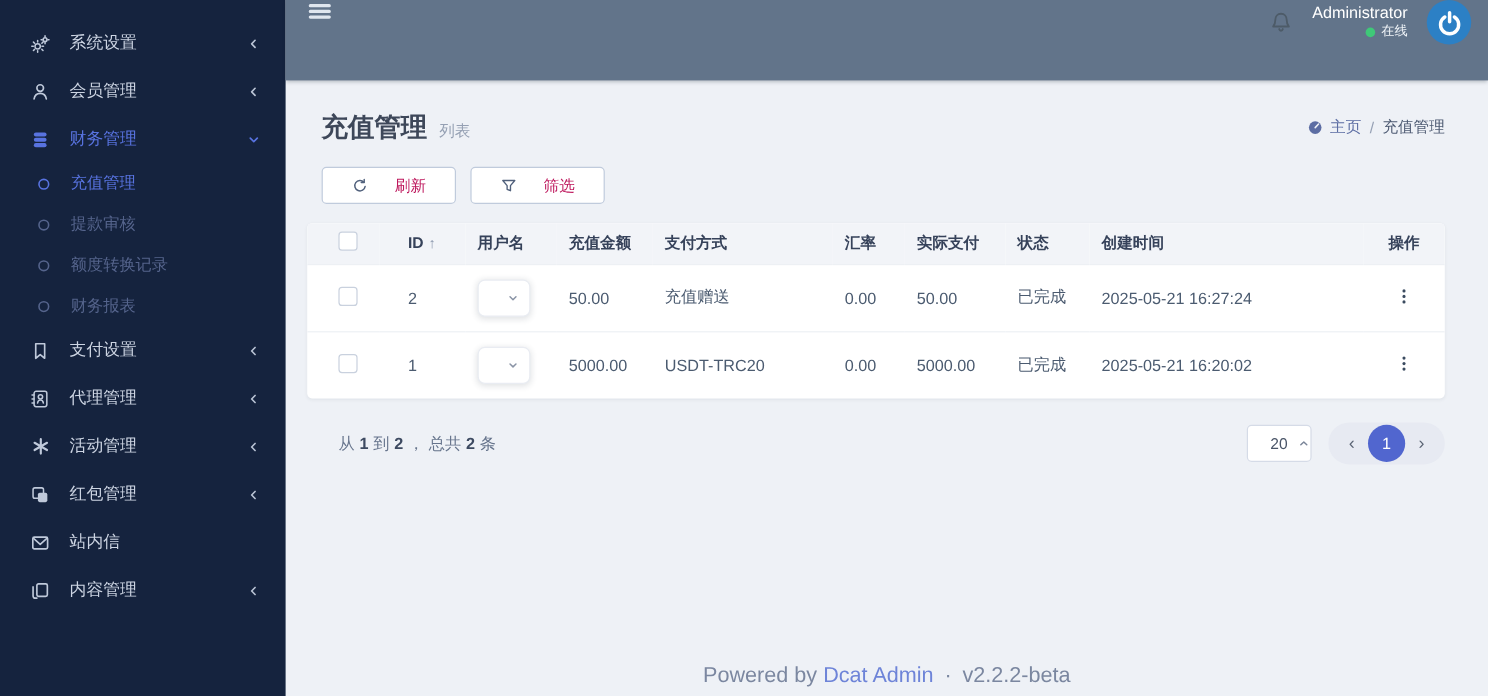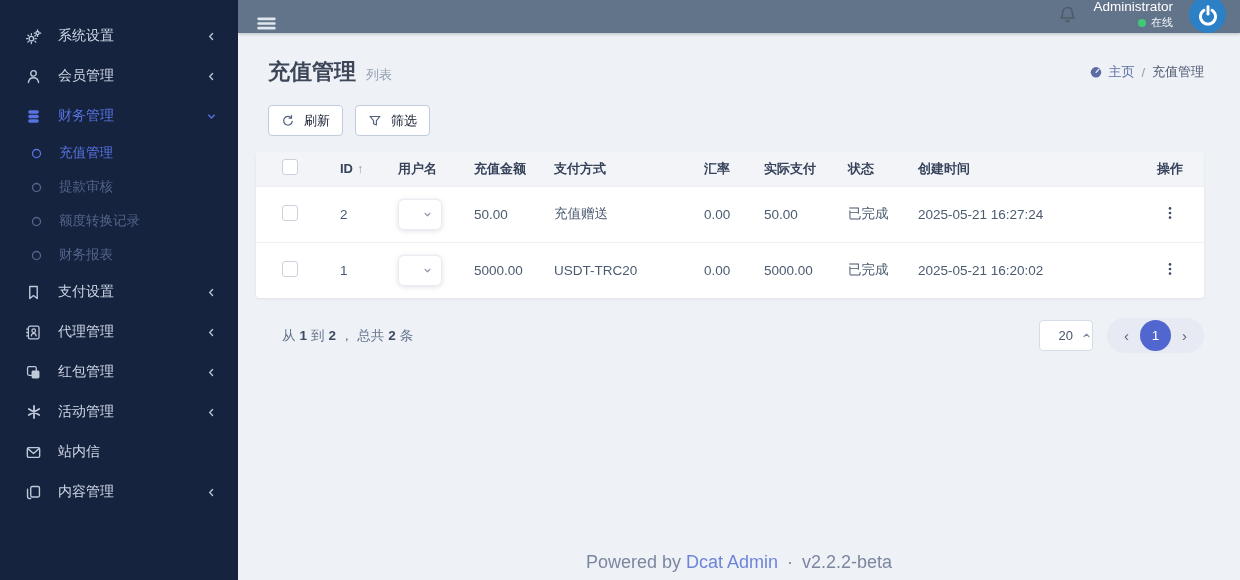--- a/index.html
+++ b/index.html
@@ -21,42 +21,42 @@
   .menu-item .arrow { margin-left:auto; color:#b9c3d4; display:flex; }
   .menu-item.active { color:#5873e0; }
   .menu-item.active .mi-icon, .menu-item.active .arrow { color:#5873e0; }
   .menu-item.sub { height:34px; padding-left:27px; font-size:13.5px; color:#55648c; }
   .menu-item.sub .mi-icon { color:#55648c; margin-right:13px; }
   .menu-item.sub.active { color:#5873e0; }
   .menu-item.sub.active .mi-icon { color:#5873e0; }
 
   
   .main { flex:1; display:flex; flex-direction:column; position:relative; }
-  .topbar { height:33px; background:#62748a; display:flex; align-items:flex-end; padding:0 14px 0 18px; box-shadow:0 1px 3px rgba(20,30,45,.25); flex-shrink:0; }
+  .topbar { height:67px; background:#62748a; display:flex; align-items:flex-start; padding:0 14px 0 18px; box-shadow:0 1px 3px rgba(20,30,45,.25); flex-shrink:0; }
   .hamburger { color:#dfe6ee; display:flex; cursor:pointer; }
   .topbar-right { margin-left:auto; display:flex; align-items:center; gap:16px; }
   .bell { color:#4d5b68; display:flex; cursor:pointer; }
   .user-block { text-align:right; cursor:pointer; line-height:1.25; }
   .user-name { color:#ffffff; font-size:13.5px; }
   .user-status { display:flex; align-items:center; justify-content:flex-end; gap:5px; color:#f0f4f8; font-size:11px; }
   .dot-online { width:8px; height:8px; border-radius:50%; background:#3fc878; }
   .avatar { width:37px; height:37px; border-radius:50%; background:#2c80c5; display:flex; align-items:center; justify-content:center; cursor:pointer; }
 
   
   .content { padding:24px 36px 0 18px; }
   .page-head { display:flex; align-items:baseline; margin-left:12px; }
   .page-title { font-size:22px; font-weight:bold; color:#3d4759; }
   .page-subtitle { font-size:13px; color:#95a0b3; margin-left:10px; }
   .breadcrumb { margin-left:auto; display:flex; align-items:center; gap:7px; font-size:13px; }
   .bc-home { color:#5c6da3; display:flex; align-items:center; gap:5px; cursor:pointer; }
   .bc-sep { color:#96a0b4; }
   .bc-current { color:#4d5a72; }
 
   .toolbar { margin:18px 0 0 12px; display:flex; gap:12px; }
-  .btn { height:31px; padding:0 12px; background:#fff; border:1px solid #c0cbdc; border-radius:4px; color:#0f172a; font-size:13px; display:inline-flex; align-items:center; gap:9px; cursor:pointer; }
+  .btn { height:31px; padding:0 24px; background:#fff; border:1px solid #c0cbdc; border-radius:4px; color:#be185d; font-size:13px; display:inline-flex; align-items:center; gap:22px; cursor:pointer; }
   .btn .b-icon { display:flex; color:#51617c; }
 
   
   .card { margin-top:16px; background:#fff; border-radius:4px; box-shadow:0 1px 3px rgba(40,50,70,.07); overflow:hidden; }
   table { width:100%; border-collapse:collapse; table-layout:fixed; }
   thead tr { background:#f2f4f8; height:34px; }
   th { text-align:left; font-size:13px; font-weight:bold; color:#36425a; padding-left:10px; white-space:nowrap; }
   td { height:56px; font-size:13.5px; color:#4b5b70; padding-left:10px; border-top:1px solid #edf0f4; white-space:nowrap; }
   thead th:first-child, td:first-child { padding-left:26px; }
   .col-id th, .td-id { padding-left:24px; }
@@ -200,40 +200,40 @@
         <span class="mi-label">代理管理</span>
         <span class="arrow">
             <svg width="13" height="13" viewBox="0 0 16 16" fill="none" stroke="currentColor" stroke-width="1.7" stroke-linecap="round" stroke-linejoin="round">
               <path d="M9.3 4.4 5.8 8l3.5 3.6"></path>
             </svg>
           </span>
       </div>
 
       <div class="menu-item">
         <span class="mi-icon">
+            <svg width="16" height="16" viewBox="0 0 16 16" fill="none" stroke="currentColor" stroke-width="1.8" stroke-linecap="round">
+              <path d="M8 2v12M2.8 5l10.4 6M13.2 5 2.8 11"></path>
+            </svg>
+          </span>
+        <span class="mi-label">活动管理</span>
+        <span class="arrow">
+            <svg width="13" height="13" viewBox="0 0 16 16" fill="none" stroke="currentColor" stroke-width="1.7" stroke-linecap="round" stroke-linejoin="round">
+              <path d="M9.3 4.4 5.8 8l3.5 3.6"></path>
+            </svg>
+          </span>
+      </div>
+
+      <div class="menu-item">
+        <span class="mi-icon">
             <svg width="17" height="17" viewBox="0 0 16 16" fill="none" stroke="currentColor" stroke-width="1.2">
               <rect x="2.4" y="2.4" width="8.2" height="8.2" rx="1.4"></rect>
               <rect x="6.2" y="6.2" width="7.4" height="7.4" rx="1.4" fill="currentColor" stroke="none"></rect>
             </svg>
           </span>
         <span class="mi-label">红包管理</span>
-        <span class="arrow">
-            <svg width="13" height="13" viewBox="0 0 16 16" fill="none" stroke="currentColor" stroke-width="1.7" stroke-linecap="round" stroke-linejoin="round">
-              <path d="M9.3 4.4 5.8 8l3.5 3.6"></path>
-            </svg>
-          </span>
-      </div>
-
-      <div class="menu-item">
-        <span class="mi-icon">
-            <svg width="16" height="16" viewBox="0 0 16 16" fill="none" stroke="currentColor" stroke-width="1.8" stroke-linecap="round">
-              <path d="M8 2v12M2.8 5l10.4 6M13.2 5 2.8 11"></path>
-            </svg>
-          </span>
-        <span class="mi-label">活动管理</span>
         <span class="arrow">
             <svg width="13" height="13" viewBox="0 0 16 16" fill="none" stroke="currentColor" stroke-width="1.7" stroke-linecap="round" stroke-linejoin="round">
               <path d="M9.3 4.4 5.8 8l3.5 3.6"></path>
             </svg>
           </span>
       </div>
 
       <div class="menu-item">
         <span class="mi-icon">
             <svg width="17" height="17" viewBox="0 0 16 16" fill="none" stroke="currentColor" stroke-width="1.3" stroke-linecap="round" stroke-linejoin="round">

